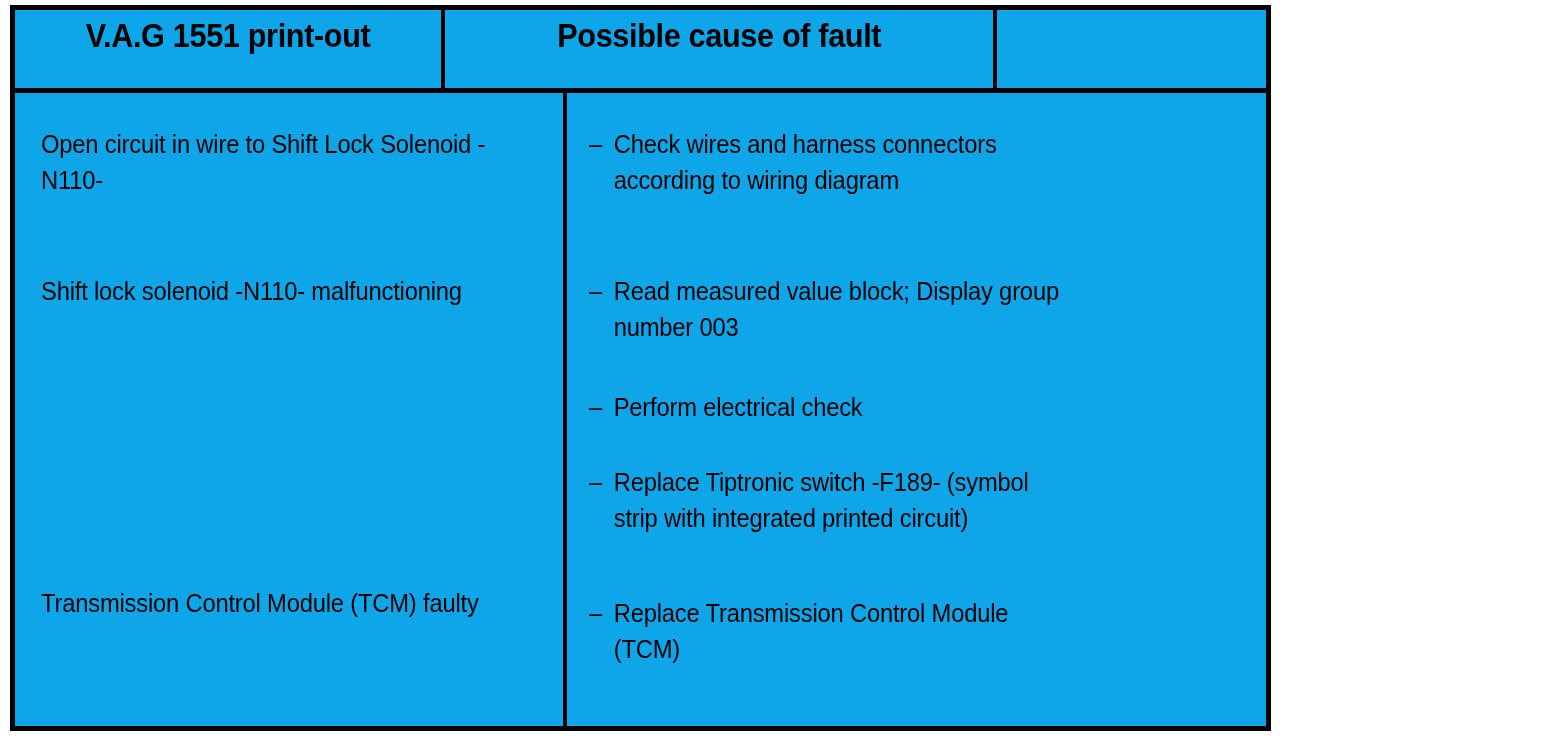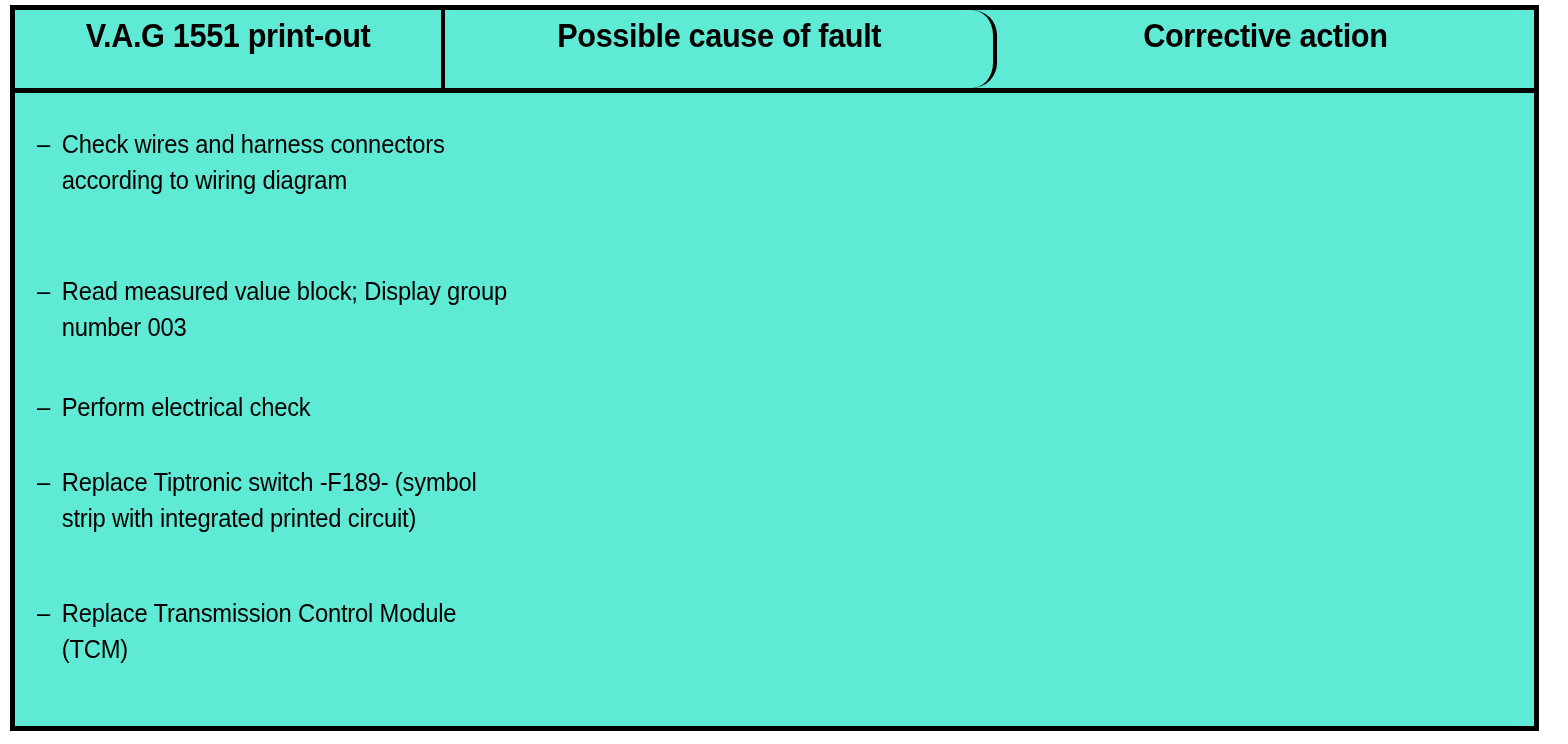--- a/index.html
+++ b/index.html
@@ -19,45 +19,45 @@
     position: relative;
     width: 1568px;
     height: 744px;
   }
 
   
   .fault-table {
     position: absolute;
     left: 10px;
     top: 5px;
-    width: 1529px;
+    width: 1261px;
     height: 726px;
     box-sizing: border-box;
     border: 5px solid #000;
-    background: #5eead4;
+    background: #0ea5e9;
   }
 
   
   .thead {
     position: relative;
     height: 83px;
     box-sizing: border-box;
     border-bottom: 5px solid #000;
     display: flex;
   }
   .tbody {
     position: relative;
     height: 633px;
     box-sizing: border-box;
     display: flex;
   }
 
   
   .col-1 { width: 430px; box-sizing: border-box; border-right: 4px solid #000; position: relative; }
-  .col-2 { width: 552px; box-sizing: border-box; border-right: 4px solid #000; position: relative; border-radius: 25px; }
+  .col-2 { width: 552px; box-sizing: border-box; border-right: 4px solid #000; position: relative; }
   .col-3 { flex: 1 1 auto; box-sizing: border-box; position: relative; }
 
   .th {
     display: flex;
     align-items: flex-start;
     justify-content: center;
     padding-top: 9px;
   }
   .th-text {
     font-size: 33px;
@@ -126,28 +126,32 @@
 
   <div class="fault-table">
 
     <div class="thead">
       <div class="col-1 th">
         <span class="th-text">V.A.G 1551 print-out</span>
       </div>
       <div class="col-2 th">
         <span class="th-text">Possible cause of fault</span>
       </div>
-      <div class="col-3 th">
-        <span class="th-text">Corrective action</span>
-      </div>
     </div>
 
     <div class="tbody">
 
 
+      <div class="col-2">
+        <div class="cell">
+          <div class="entry c2-e1">Open circuit in wire to Shift Lock Solenoid -N110-</div>
+          <div class="entry c2-e2">Shift lock solenoid -N110- malfunctioning</div>
+          <div class="entry c2-e3">Transmission Control Module (TCM) faulty</div>
+        </div>
+      </div>
 
       <div class="col-3">
         <div class="cell">
 
           <div class="bullet c3-b1">
             <span class="dash">–</span>
             <span class="btext">Check wires and harness connectors according to wiring diagram</span>
           </div>
 
           <div class="bullet c3-b2">

